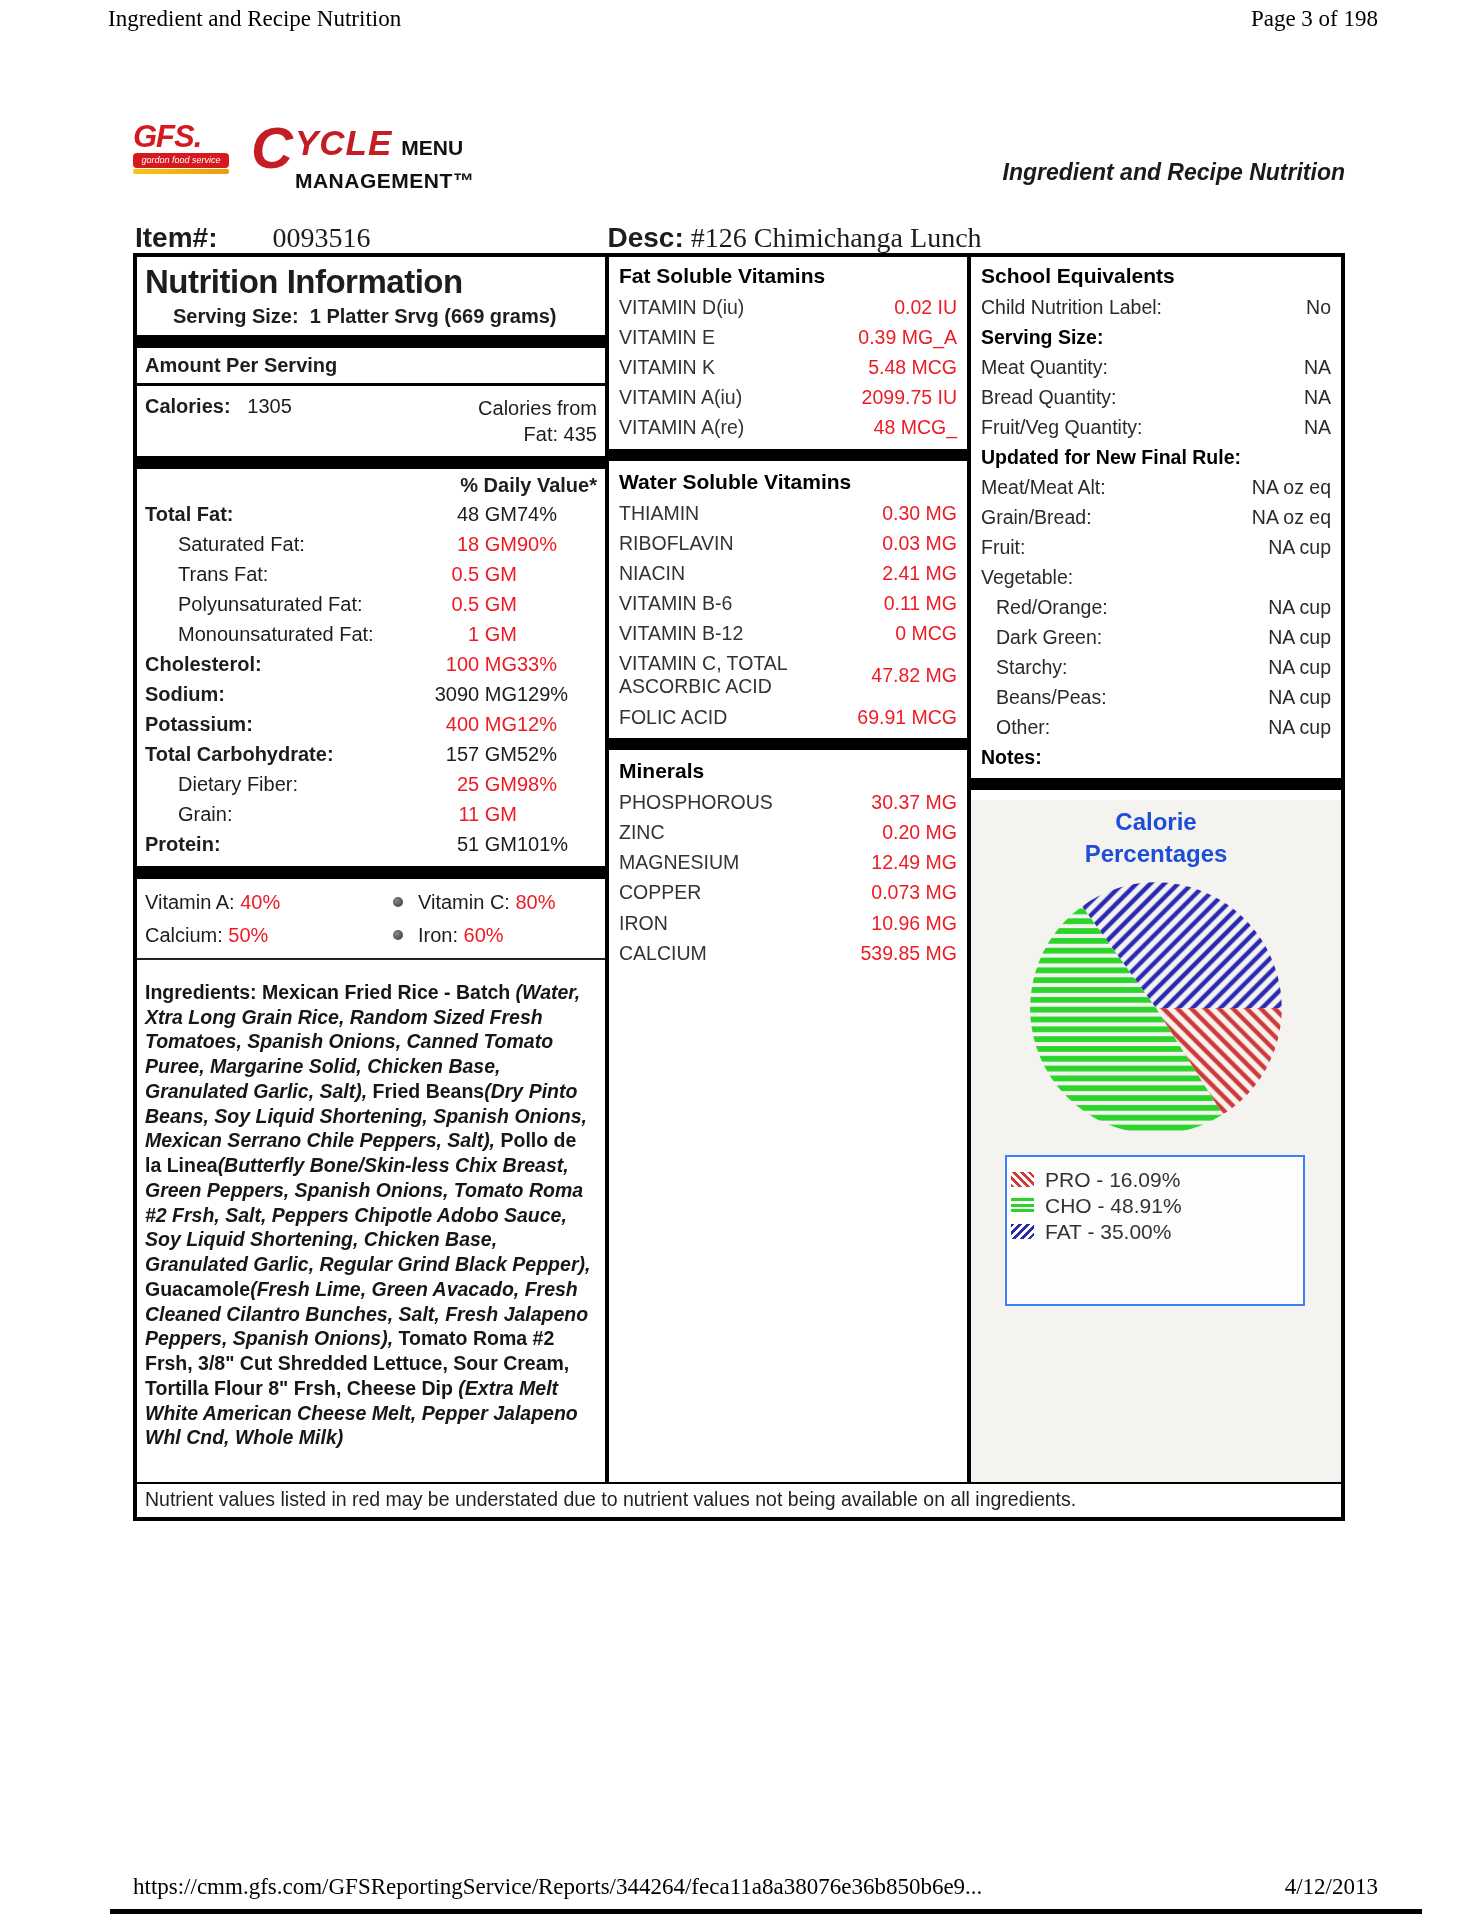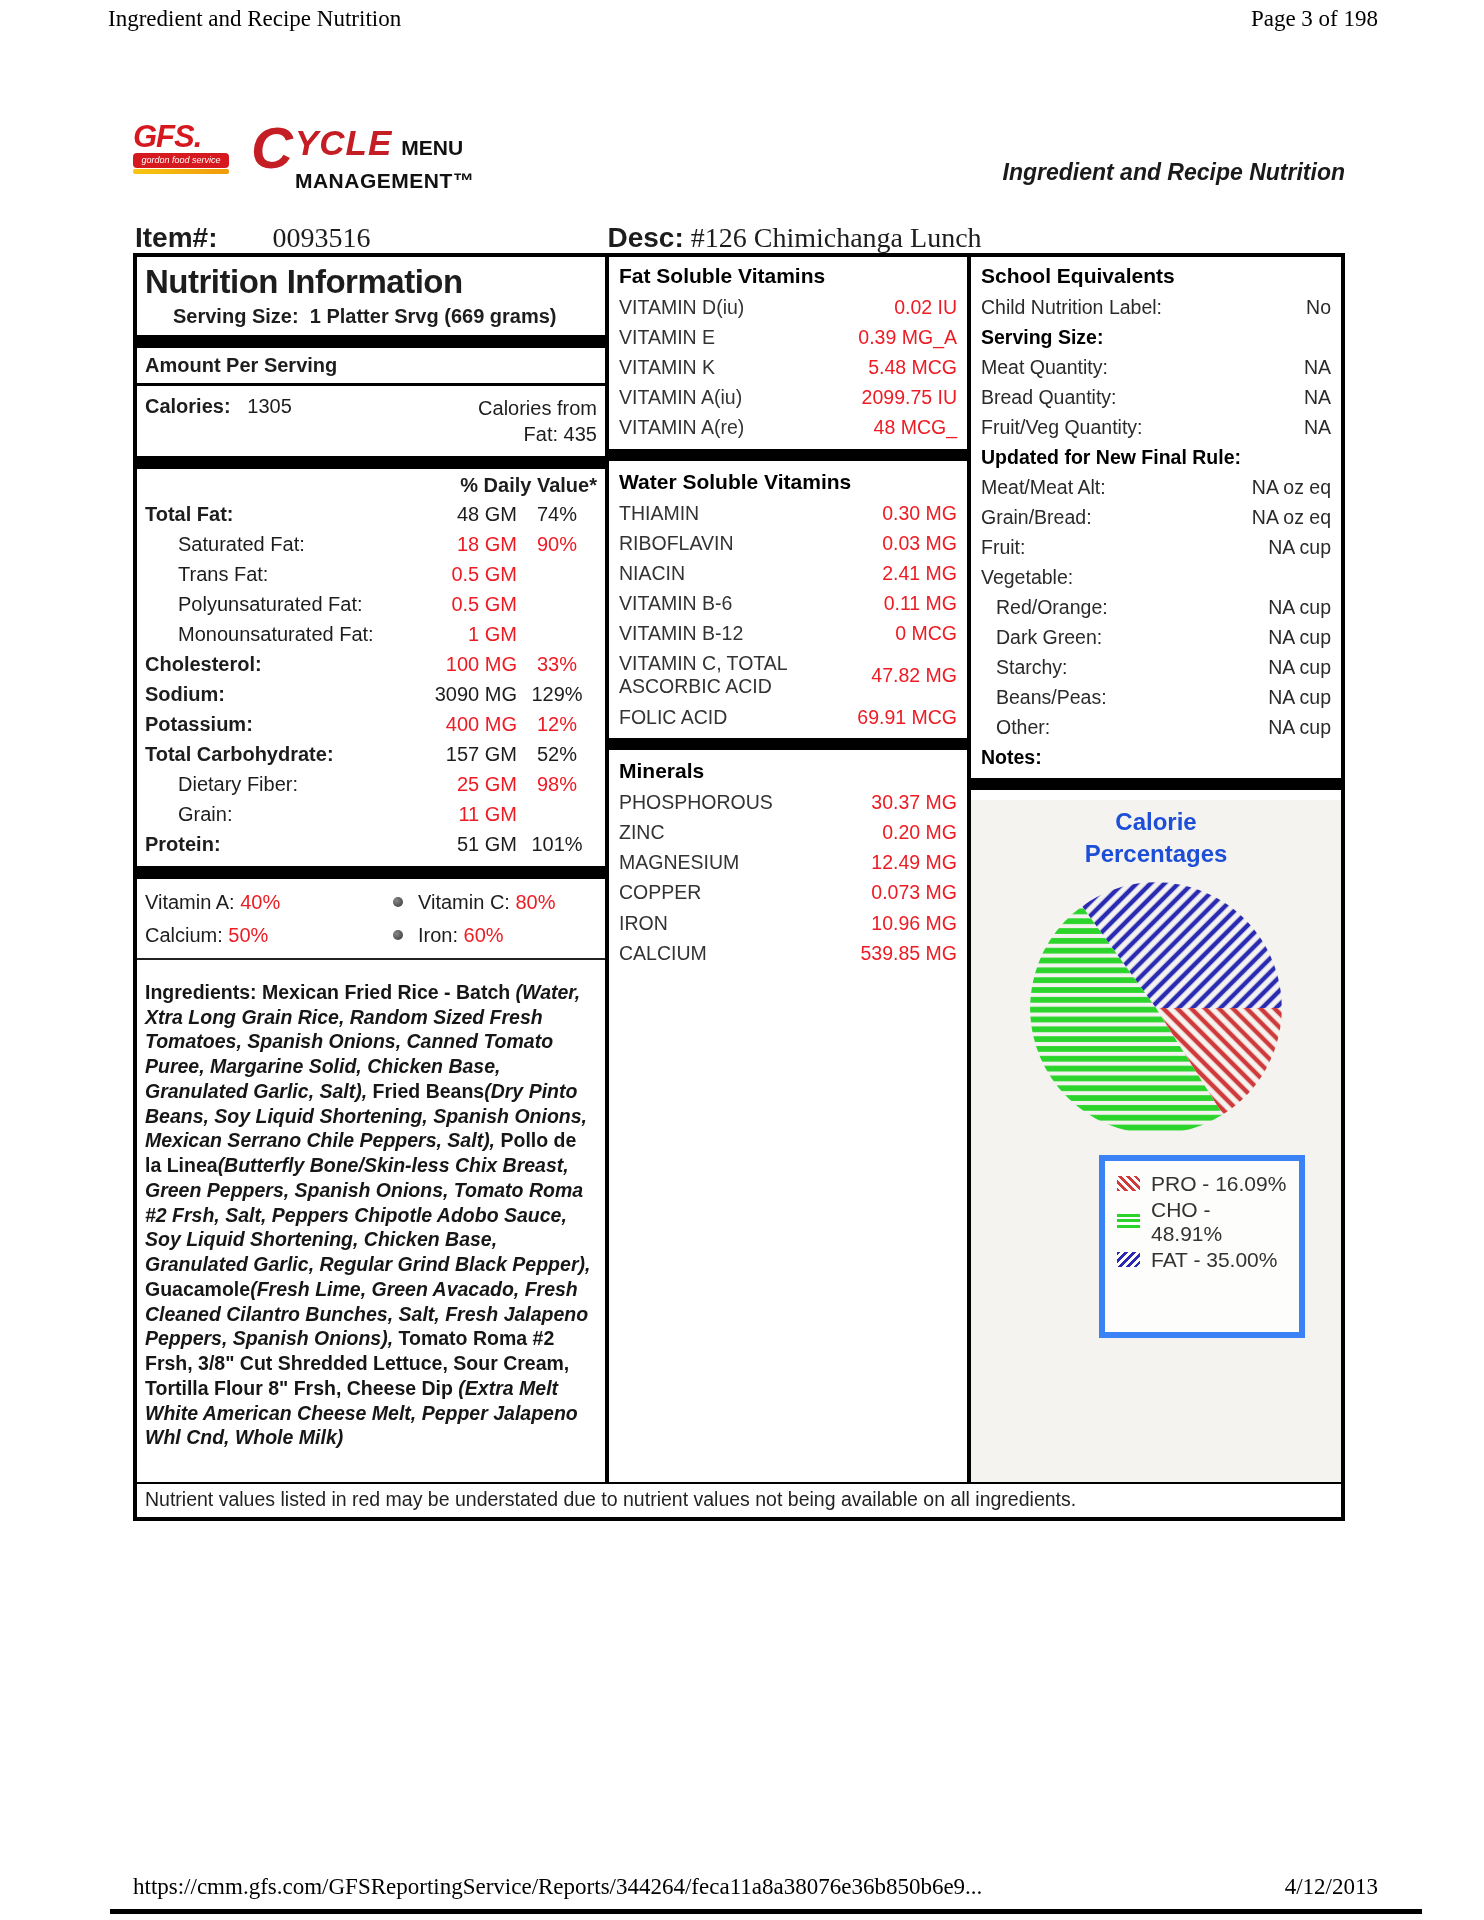--- a/index.html
+++ b/index.html
@@ -57,21 +57,21 @@
   .hbar1 { height:13px; background:#000; margin:7px -8px 0; }
   .aps { font-weight:bold; font-size:20px; padding:6px 8px 6px; border-bottom:3px solid #000; margin:0 -8px; }
   .calories-row { display:flex; justify-content:space-between; align-items:flex-start; padding:9px 0 2px; font-size:20px; }
   .cal-right { text-align:right; line-height:1.3; }
   .dv-header { text-align:right; font-weight:bold; font-size:20px; padding:5px 0 2px; }
   .nrow { display:flex; font-size:20px; line-height:30px; }
   .nrow .nlabel { flex:1; white-space:nowrap; }
   .nrow .nlabel.bold { font-weight:bold; }
   .nrow .nlabel.indent { padding-left:33px; }
   .nrow .namount { width:140px; text-align:right; white-space:nowrap; }
-  .nrow .ndv { width:80px; text-align:center; }
+  .nrow .ndv { width:80px; text-align:left; }
   .red { color:#ed1c24; }
   .vit-grid { padding:7px 0 6px; font-size:20px; }
   .vit-row { display:flex; align-items:center; line-height:33px; }
   .vcell1 { width:248px; }
   .bullet { display:inline-block; width:10px; height:10px; border-radius:50%;
     background:radial-gradient(circle at 35% 35%, #888, #333); margin-right:15px; flex:0 0 auto; }
   .ing-rule { border-top:2px solid #222; margin:0 -8px; }
   .ingredients { font-size:19.5px; font-weight:bold; line-height:1.27; padding-top:20px; color:#161616; }
   .ingredients .it { font-style:italic; }
 
@@ -83,22 +83,22 @@
   .mrow .mlabel { padding-right:6px; }
   .mrow .mval { color:#ed1c24; white-space:nowrap; text-align:right; }
 
   
   .serow { display:flex; justify-content:space-between; font-size:19.5px; line-height:30px; color:#2a2a2a; }
   .serow .slabel.bold { font-weight:bold; color:#000; }
   .serow .slabel.indent { padding-left:15px; }
   .chart-area { background:#f4f3f0; margin:4px -10px 0; flex:1; padding:6px 12px 0; }
   .chart-title { text-align:center; font-weight:bold; font-size:24px; line-height:1.35; color:#1d4ed8; }
   #pie { display:block; margin:6px auto 0; }
-  .legend-box { width:206px; border:6px solid #3b82f6; background:#fdfdfc;
-    margin:16px 24px 0 auto; padding:9px 12px 58px; }
+  .legend-box { width:300px; border:2px solid #3b82f6; background:#fdfdfc;
+    margin:16px 24px 0 auto; padding:9px 4px 58px; }
   .leg-row { display:flex; align-items:center; font-size:21px; color:#333; margin:2px 0; }
   .leg-swatch { width:23px; height:15px; margin-right:11px; flex:0 0 auto; }
 </style>
 </head>
 <body>
 
 <div class="top-header">
   <span>Ingredient and Recipe Nutrition</span>
   <span>Page 3 of 198</span>
 </div>

